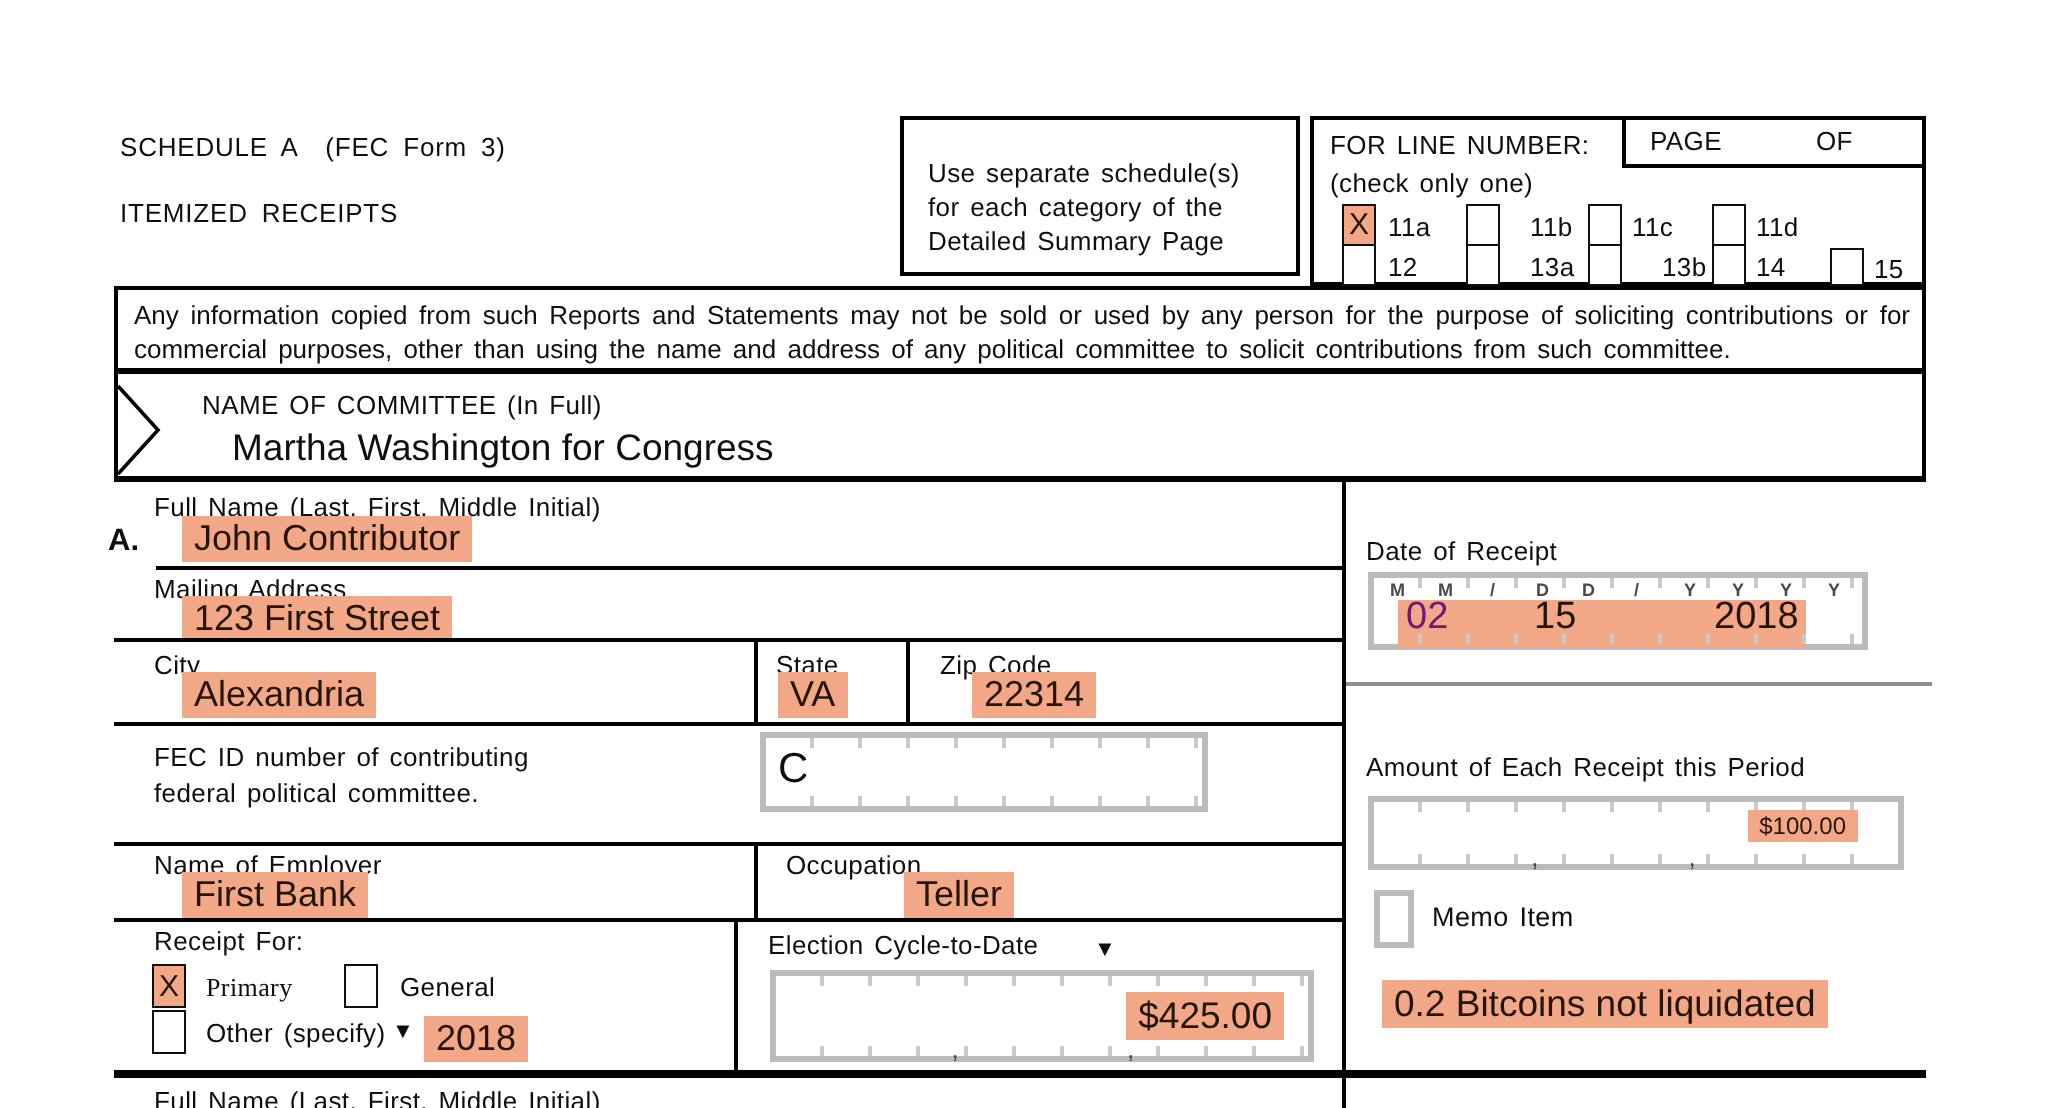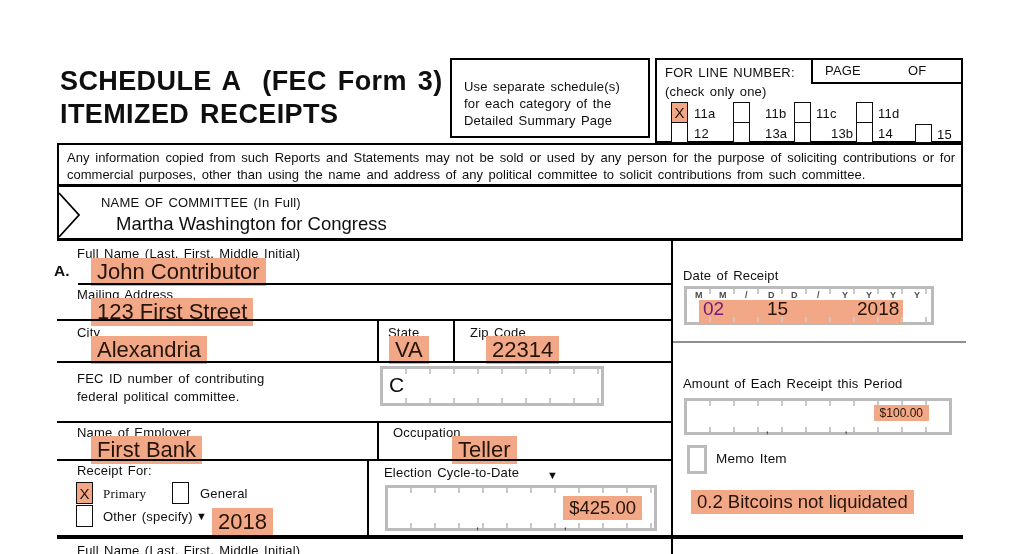--- a/index.html
+++ b/index.html
@@ -1,21 +1,21 @@
 <!DOCTYPE html>
 <html><head>
 <meta charset="utf-8">
 <style>
   html,body{margin:0;padding:0;background:#fff;}
   #page{position:relative;width:1024px;height:554px;background:#ffffff;overflow:hidden;
         font-family:"Liberation Sans","DejaVu Sans",sans-serif;color:#0f0f0f;}
   .abs{position:absolute;}
-  .title{font-size:27px;font-weight:bold;letter-spacing:.4px;word-spacing:3px;white-space:pre;}
+  .title{font-size:13px;font-weight:normal;letter-spacing:.4px;word-spacing:3px;white-space:pre;}
   .lbl{font-size:13px;letter-spacing:.2px;word-spacing:1.5px;white-space:pre;}
-  .val{font-size:22px;white-space:pre;}
+  .val{font-size:18px;white-space:pre;}
   .hl{background:#f2a887;color:#241409;padding:1px 6px;white-space:pre;}
   .hline{position:absolute;background:#000;height:1.5px;}
   .vline{position:absolute;background:#000;width:1.5px;}
   .blackbox{position:absolute;border:2px solid #000;background:#fff;box-sizing:border-box;}
   .cb{position:absolute;width:17px;height:21px;border:1.5px solid #0f0f0f;background:#fff;
       box-sizing:border-box;display:flex;align-items:center;justify-content:center;
       font-size:15px;line-height:1;}
   .cb.checked{background:#f2a887;color:#241409;}
   .comb{position:absolute;border:3px solid #bbbbbb;background:#fff;box-sizing:border-box;}
   .comb::before{content:"";position:absolute;left:0;right:0;top:0;height:5px;

